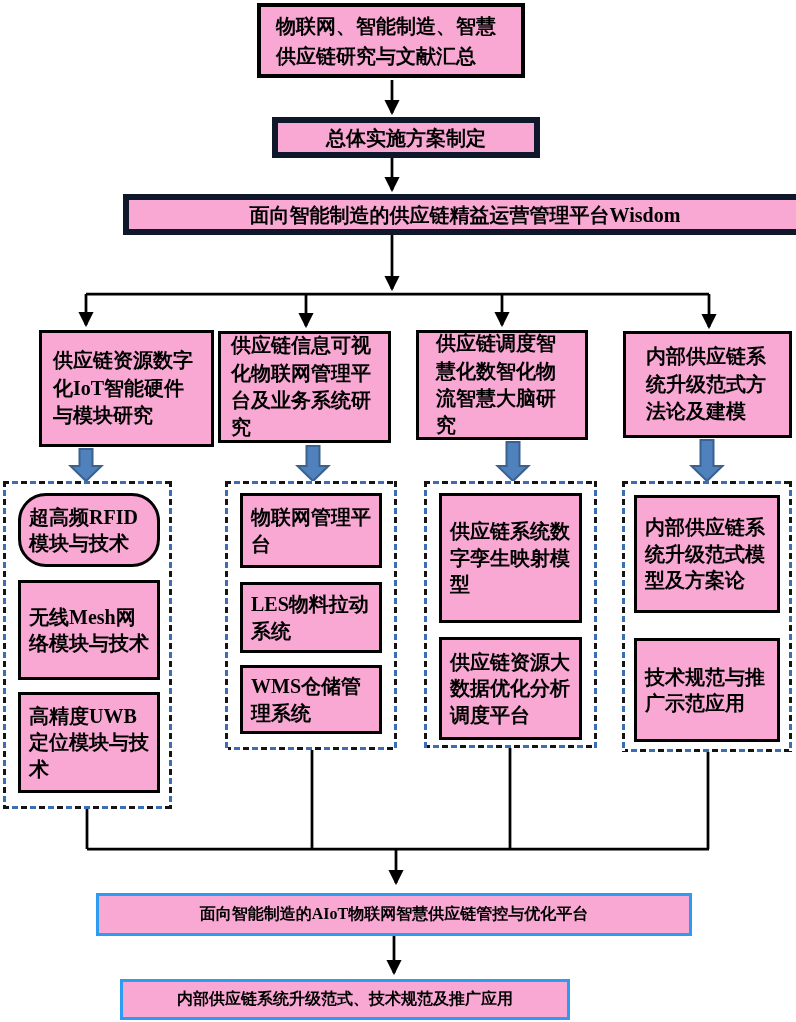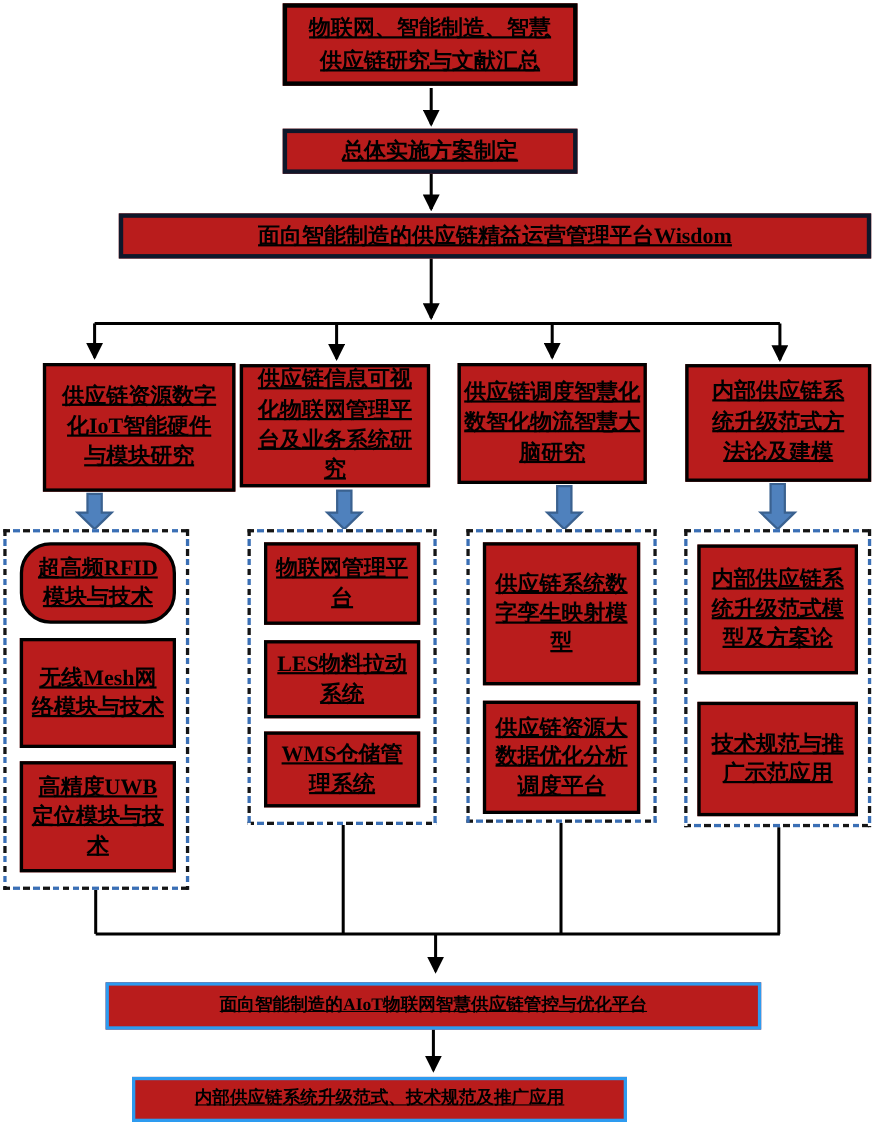--- a/index.html
+++ b/index.html
@@ -4,24 +4,24 @@
 <style>
   html,body{margin:0;padding:0;background:#fff;}
   #stage{
     position:relative;width:796px;height:1022px;background:#fff;
     font-family:"Liberation Serif","DejaVu Serif",serif;
     font-weight:bold;color:#000;
   }
   #connectors{position:absolute;left:0;top:0;pointer-events:none;}
   .node{
     position:absolute;display:flex;align-items:center;justify-content:center;
-    text-align:center;background:#b91c1c;box-sizing:border-box;line-height:1.4;text-decoration:underline;
+    text-align:left;background:#f9a8d4;box-sizing:border-box;line-height:1.4;
   }
   .b-top{border:4px solid #000;font-size:20px;padding:0 15px;line-height:1.5;}
-  .b-plain{border:4px solid #0f172a;font-size:20px;}
+  .b-plain{border:6px solid #0f172a;font-size:20px;margin-left:15px;}
   .b-hdr{border:3px solid #000;font-size:20px;line-height:1.37;}
   .b-item{border:3px solid #000;font-size:20px;padding:0 8px;line-height:1.32;}
   .b-blue{border:3px solid #2d9bf0;font-size:16px;}
   
   .dashed{position:absolute;box-sizing:border-box;background:#fff;}
   .dash-edge{position:absolute;}
   .dash-h{left:0;right:0;height:3px;
     background:repeating-linear-gradient(90deg,#141414 0 6px,#ffffff 6px 9px,#3a6fb5 9px 15px,#ffffff 15px 18px);}
   .dash-v{top:0;bottom:0;width:3px;
     background:repeating-linear-gradient(180deg,#141414 0 6px,#ffffff 6px 9px,#3a6fb5 9px 15px,#ffffff 15px 18px);}
@@ -64,21 +64,21 @@
   </svg>
 
   <div class="node b-top" style="left:257px;top:3px;width:268px;height:75px;">物联网、智能制造、智慧供应链研究与文献汇总</div>
 
   <div class="node b-plain" style="left:257px;top:117px;width:268px;height:41px;">总体实施方案制定</div>
 
   <div class="node b-plain" style="left:108px;top:194px;width:684px;height:41px;">面向智能制造的供应链精益运营管理平台Wisdom</div>
 
   <div class="node b-hdr" style="left:3px;top:330px;width:175px;height:117px;padding:0 11px;margin-left:36px;">供应链资源数字化IoT智能硬件与模块研究</div>
   <div class="node b-hdr" style="left:218px;top:331px;width:173px;height:112px;padding:0 10px;">供应链信息可视化物联网管理平台及业务系统研究</div>
-  <div class="node b-hdr" style="left:416px;top:330px;width:172px;height:110px;padding:0 2px;">供应链调度智慧化数智化物流智慧大脑研究</div>
+  <div class="node b-hdr" style="left:416px;top:330px;width:172px;height:110px;padding:0 17px;">供应链调度智慧化数智化物流智慧大脑研究</div>
   <div class="node b-hdr" style="left:623px;top:331px;width:169px;height:107px;padding:0 20px;">内部供应链系统升级范式方法论及建模</div>
 
   <div class="dashed" style="left:3px;top:481px;width:169px;height:328px;">
     <div class="dash-edge dash-h d-top"></div>
     <div class="dash-edge dash-h d-bot"></div>
     <div class="dash-edge dash-v d-left"></div>
     <div class="dash-edge dash-v d-right"></div>
     <div class="node b-item" style="left:15px;top:12px;width:142px;height:74px;border-radius:28px;">超高频RFID模块与技术</div>
     <div class="node b-item" style="left:15px;top:99px;width:142px;height:100px;">无线Mesh网络模块与技术</div>
     <div class="node b-item" style="left:15px;top:211px;width:142px;height:101px;">高精度UWB定位模块与技术</div>

